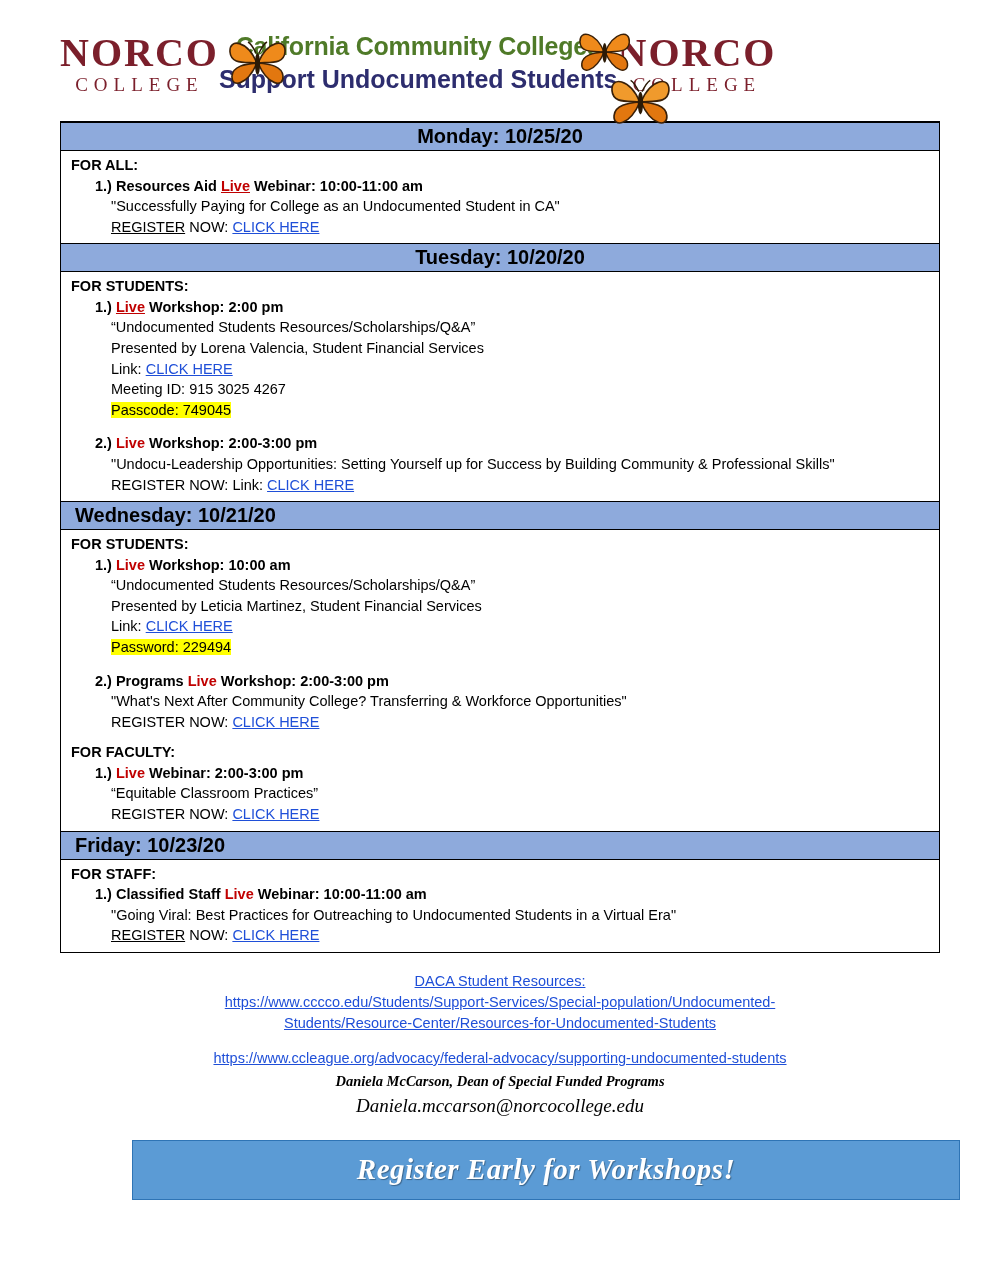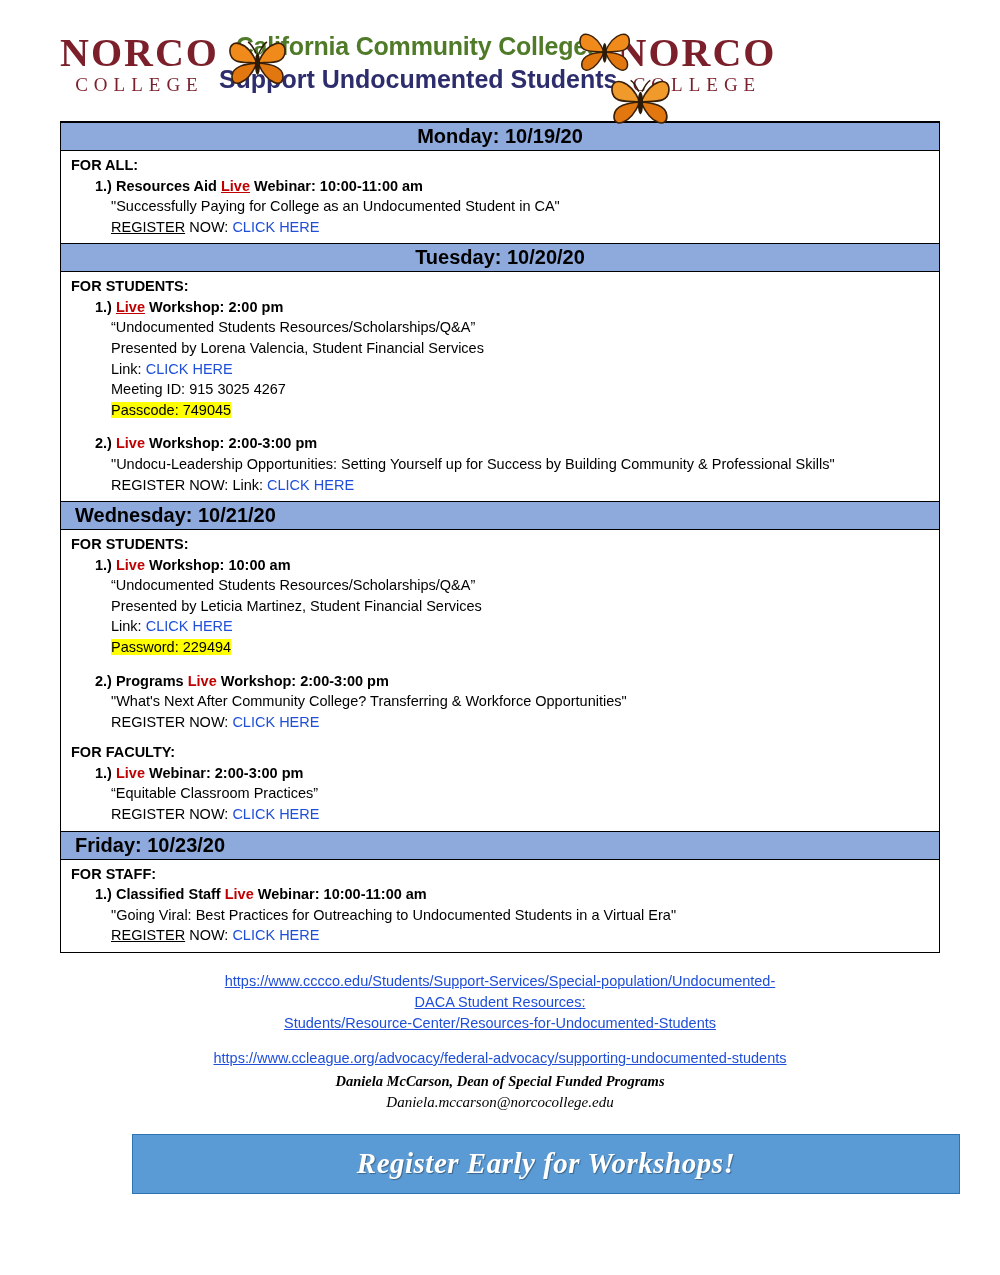--- a/index.html
+++ b/index.html
@@ -88,20 +88,21 @@
     padding: 4px 10px 6px 10px;
     font-size: 14.5px;
     line-height: 1.42;
   }
   .bold { font-weight: bold; }
   .live { color: #c00000; font-weight: bold; }
   .live-u { color: #c00000; font-weight: bold; text-decoration: underline; }
   .ul { text-decoration: underline; }
   .link {
     color: #1f4fd8;
+    text-decoration: underline;
     text-align: center;
   }
   .hl { background: #ffff00; }
   .indent1 { padding-left: 24px; }
   .indent2 { padding-left: 40px; }
   .gap { height: 13px; }
 
   
   .footer {
     width: 880px;
@@ -114,21 +115,21 @@
   .footer .name {
     font-family: "Liberation Serif", serif;
     font-style: italic;
     font-weight: bold;
     font-size: 14.5px;
     margin-top: 2px;
   }
   .footer .email {
     font-family: "Liberation Serif", serif;
     font-style: italic;
-    font-size: 15px;
+    font-size: 19px;
   }
   .footer .spacer { height: 14px; }
 
   
   .banner {
     width: 828px;
     height: 60px;
     margin: 20px 0 0 132px;
     background: #5b9bd5;
     border: 1px solid #2e74b5;
@@ -200,21 +201,21 @@
     <div class="cb2">Support Undocumented Students</div>
   </div>
 
   <div class="norco-logo">
     <div class="n1">NORCO</div>
     <div class="n2">COLLEGE</div>
   </div>
 </div>
 
 <div class="schedule" id="schedule">
-    <div class="day-row day-center">Monday: 10/19/20</div>
+    <div class="day-row day-center">Monday: 10/25/20</div>
     <div class="block">
       <div class="bold">FOR ALL:</div>
       <div class="indent1 bold"><span>1.) </span><span>Resources Aid </span><span class="live-u">Live</span><span> Webinar:  10:00-11:00 am</span></div>
       <div class="indent2">"Successfully Paying for College as an Undocumented Student in CA"</div>
       <div class="indent2"><span class="ul">REGISTER</span><span> NOW:  </span><span class="link">CLICK HERE</span></div>
     </div>
     <div class="day-row day-center">Tuesday: 10/20/20</div>
     <div class="block">
       <div class="bold">FOR STUDENTS:</div>
       <div class="indent1 bold"><span>1.) </span><span class="live-u">Live</span><span> Workshop:  2:00 pm</span></div>
@@ -250,22 +251,22 @@
     <div class="day-row day-left">Friday:  10/23/20</div>
     <div class="block">
       <div class="bold">FOR STAFF:</div>
       <div class="indent1 bold"><span>1.) </span><span>Classified Staff </span><span class="live">Live</span><span> Webinar:  10:00-11:00 am</span></div>
       <div class="indent2">"Going Viral: Best Practices for Outreaching to Undocumented Students in a Virtual Era"</div>
       <div class="indent2"><span class="ul">REGISTER</span><span> NOW:  </span><span class="link">CLICK HERE</span></div>
     </div>
   </div>
 
 <div class="footer">
+  <div class="flink">DACA Student Resources:</div>
   <div class="flink">https://www.cccco.edu/Students/Support-Services/Special-population/Undocumented-</div>
-  <div class="flink">DACA Student Resources:</div>
   <div class="flink">Students/Resource-Center/Resources-for-Undocumented-Students</div>
   <div class="spacer"></div>
   <div class="flink">https://www.ccleague.org/advocacy/federal-advocacy/supporting-undocumented-students</div>
   <div class="name">Daniela McCarson, Dean of Special Funded Programs</div>
   <div class="email">Daniela.mccarson@norcocollege.edu</div>
 </div>
 
 <div class="banner">
   <span>Register Early for Workshops!</span>
 </div>

